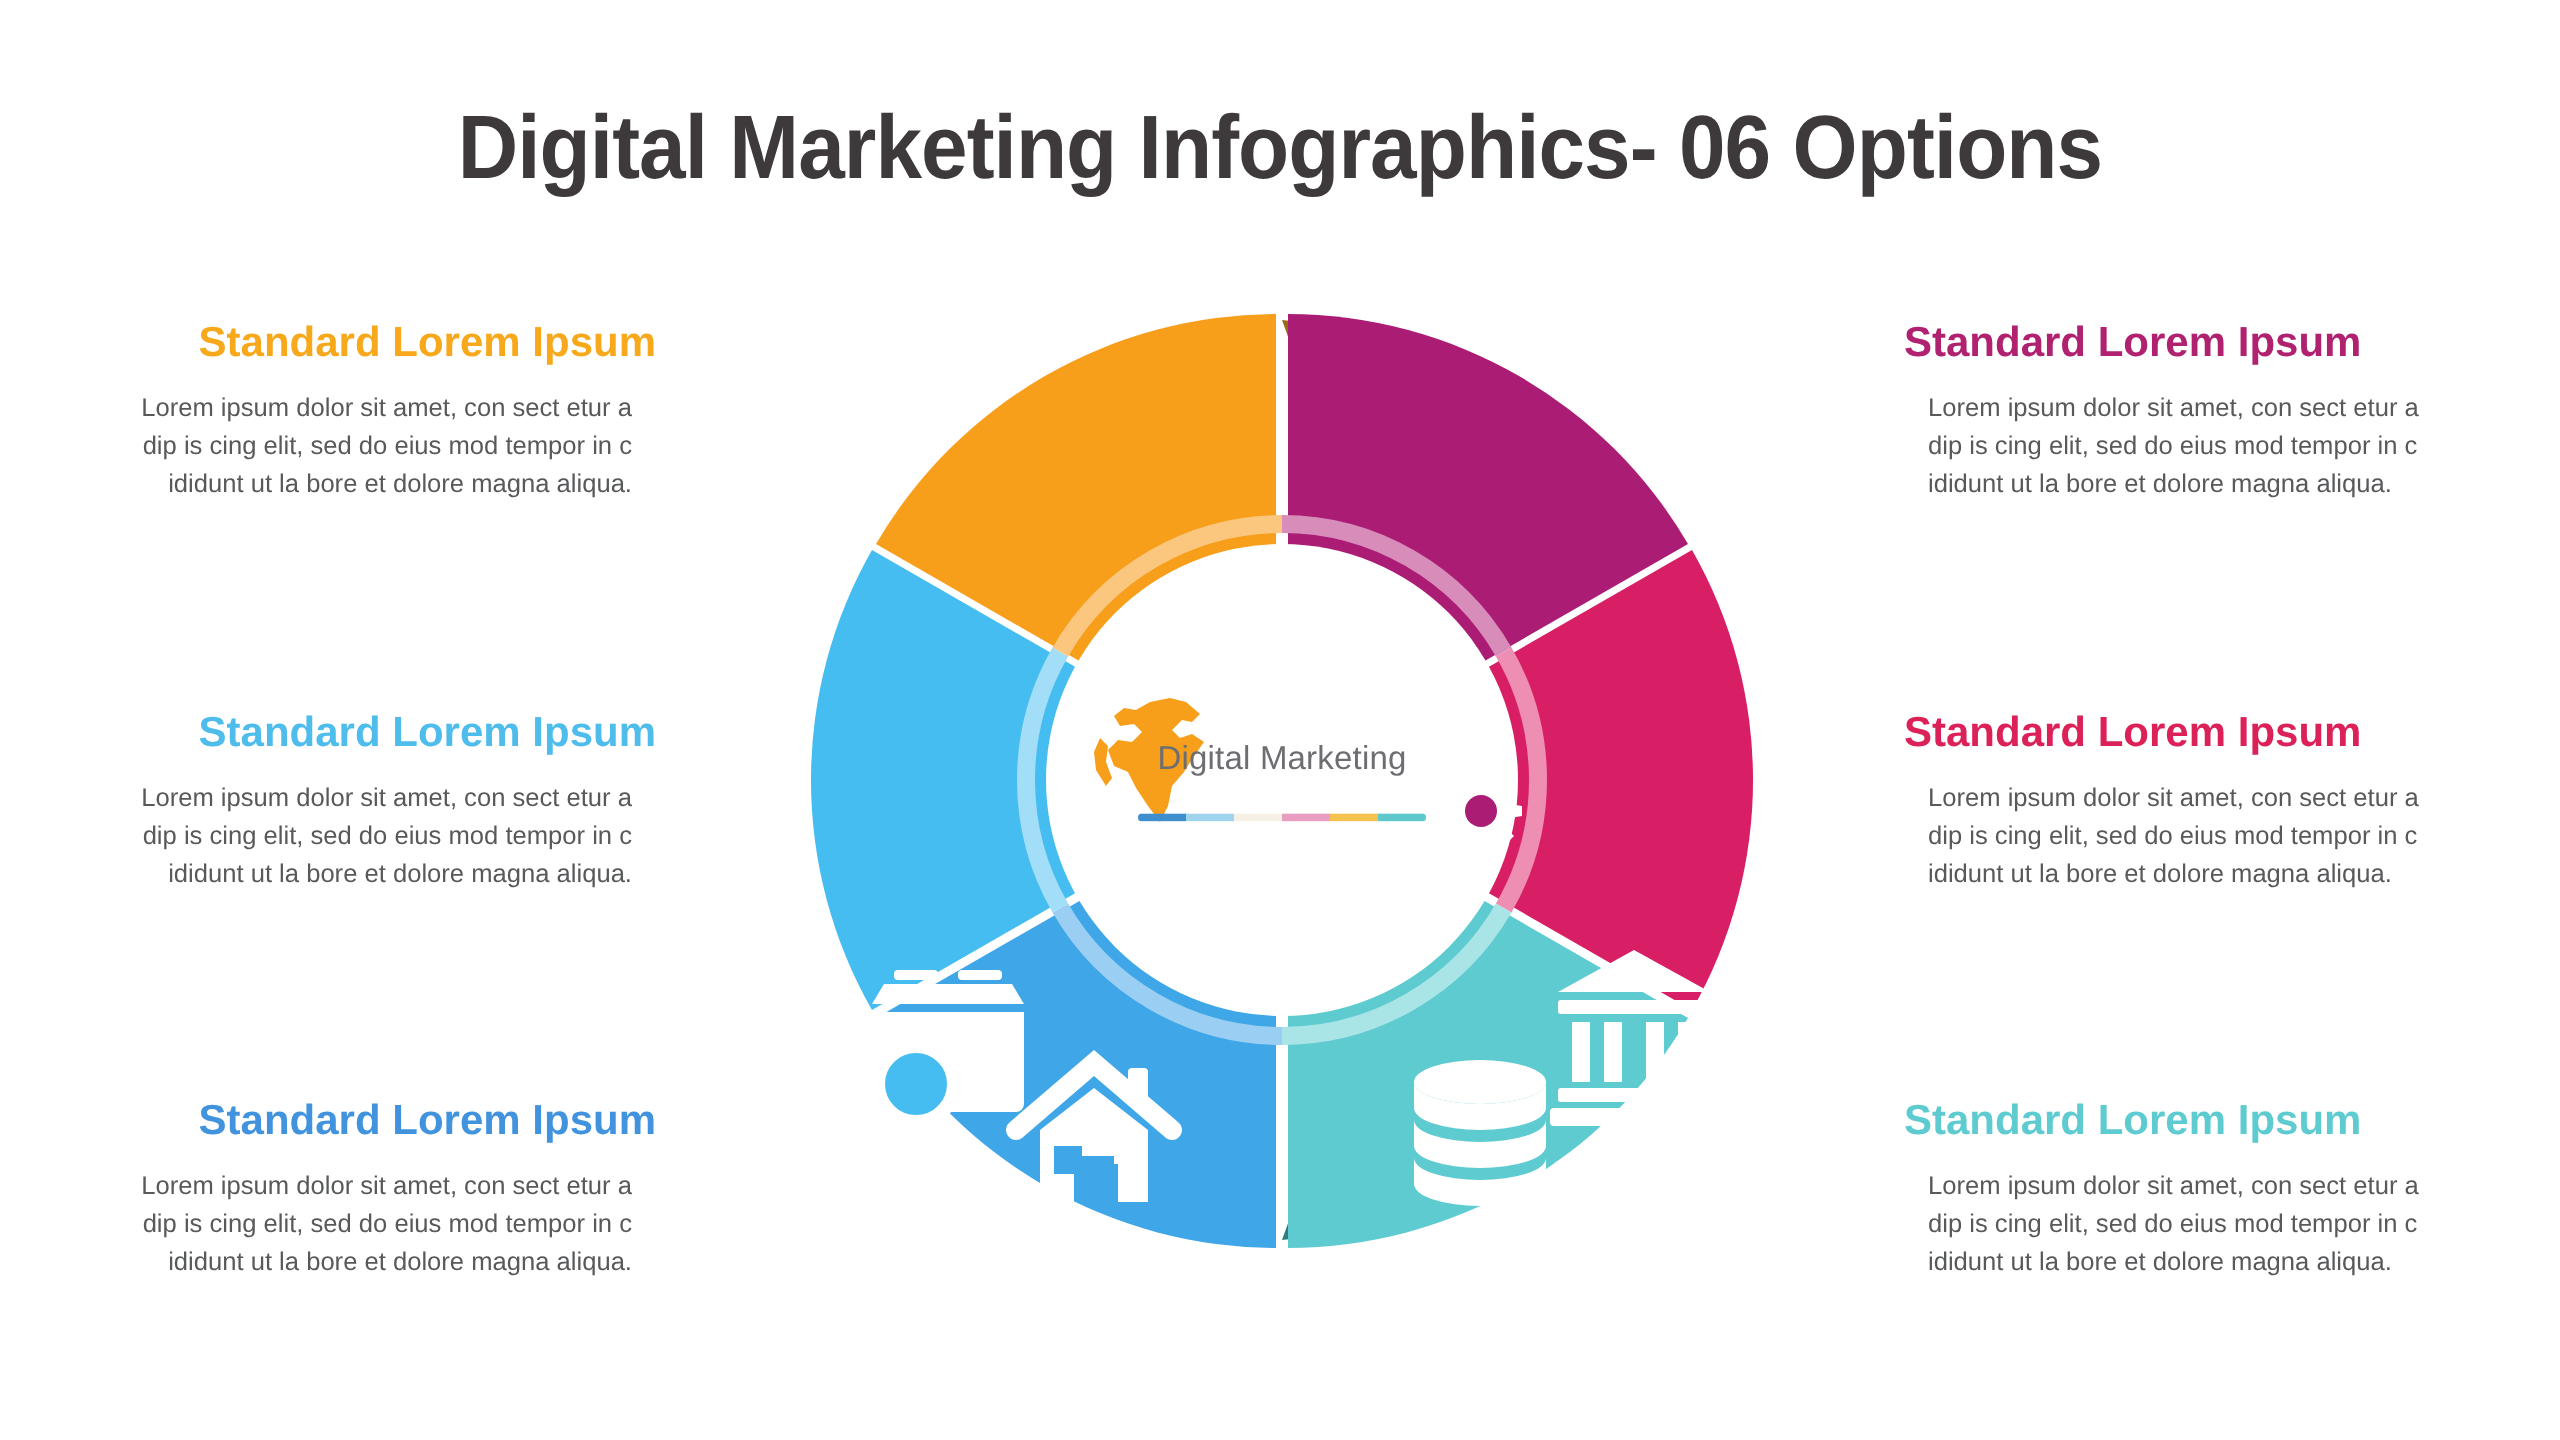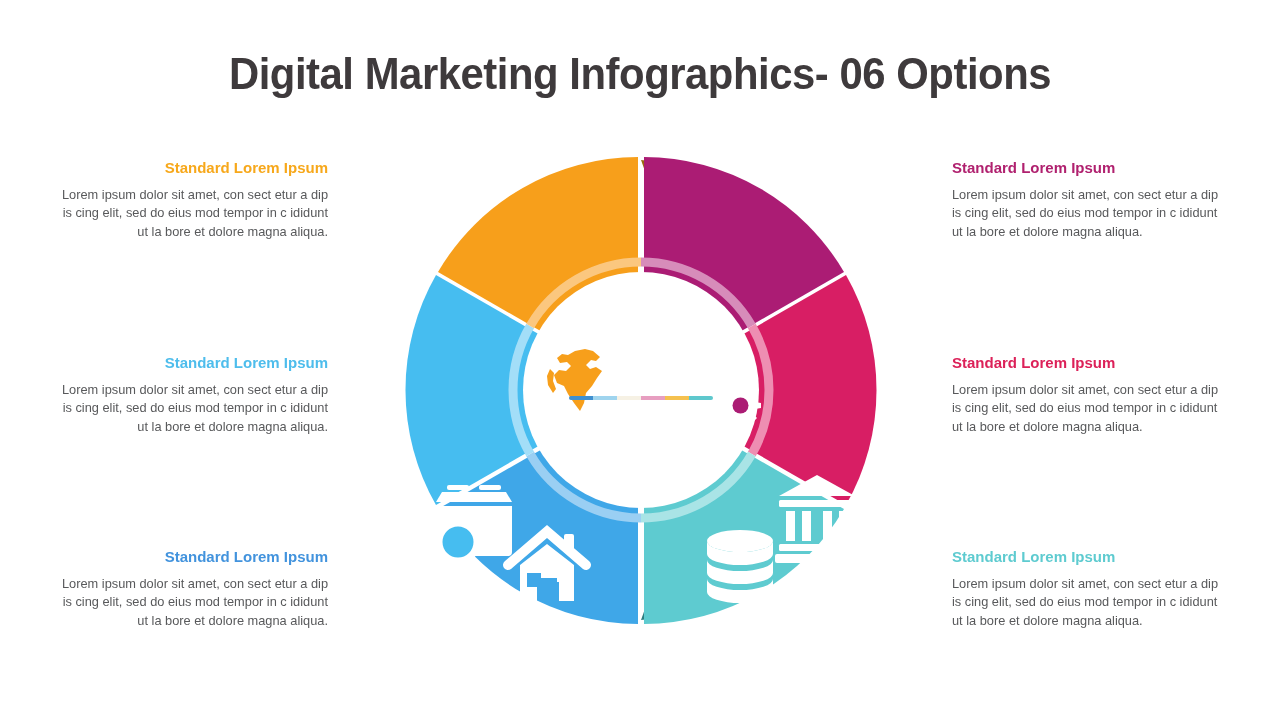--- a/index.html
+++ b/index.html
@@ -35,32 +35,32 @@
   
   .text-block {
     position: absolute;
     width: 272px;
   }
   .text-block.left  { left: 56px;  text-align: right; }
   .text-block.right { left: 952px; text-align: left; }
 
   .block-heading {
     font-family: "Liberation Sans", sans-serif;
-    font-size: 15px;
+    font-size: 21px;
     font-weight: bold;
     line-height: 1.1;
     margin: 0 0 9px 0;
     white-space: nowrap;
   }
   .block-body {
     font-family: "Liberation Sans", sans-serif;
     font-size: 12.8px;
     line-height: 1.48;
     color: #58595b;
-    margin: 0;
+    margin: 12px;
   }
 
   
   .wheel-wrap {
     position: absolute;
     left: 391px;
     top: 140px;
     width: 500px;
     height: 500px;
   }
@@ -223,20 +223,21 @@
       <rect x="13" y="5" width="22" height="5" rx="2"></rect>
       <rect x="45" y="5" width="22" height="5" rx="2"></rect>
       <path d="M 2 26 L 78 26 L 78 72 A 4 4 0 0 1 74 76 L 30 76 A 24 24 0 0 0 2 48 Z"></path>
       <circle cx="24" cy="62" r="19" fill="#46bdf0"></circle>
       <circle cx="24" cy="62" r="19" fill="none" stroke="#ffffff" stroke-width="7"></circle>
       <rect x="1" y="74" width="9" height="22" rx="4.5" transform="rotate(45 5.5 85)"></rect>
     </g>
   </svg>
 
   <div class="center-text">
+    <div class="center-line1">Digital Marketing</div>
     <div class="center-rule">
       <span style="flex:1.1;background:#3f8fcf"></span>
       <span style="flex:1.1;background:#9fd4ee"></span>
       <span style="flex:1.1;background:#f6f1e4"></span>
       <span style="flex:1.1;background:#e79ec0"></span>
       <span style="flex:1.1;background:#f5c14f"></span>
       <span style="flex:1.1;background:#5ec8cd"></span>
     </div>
   </div>
 </div>

